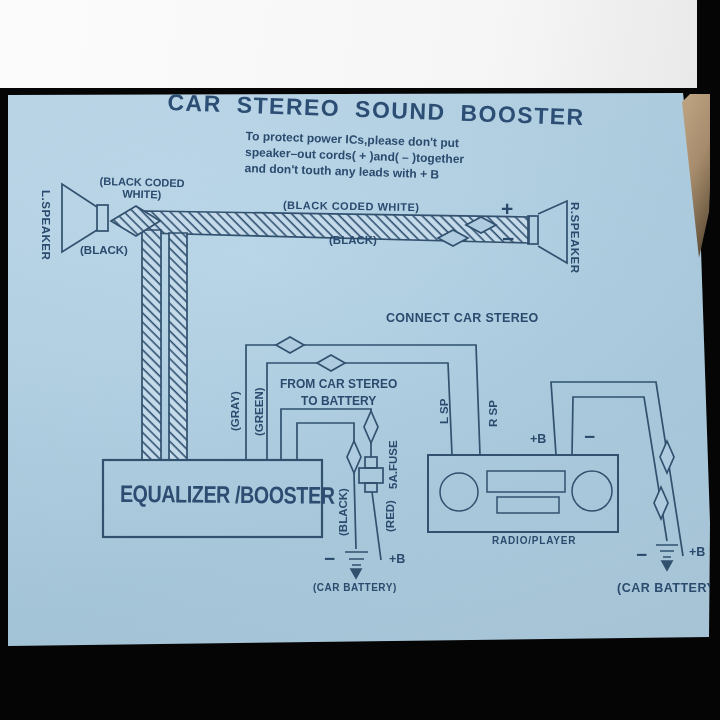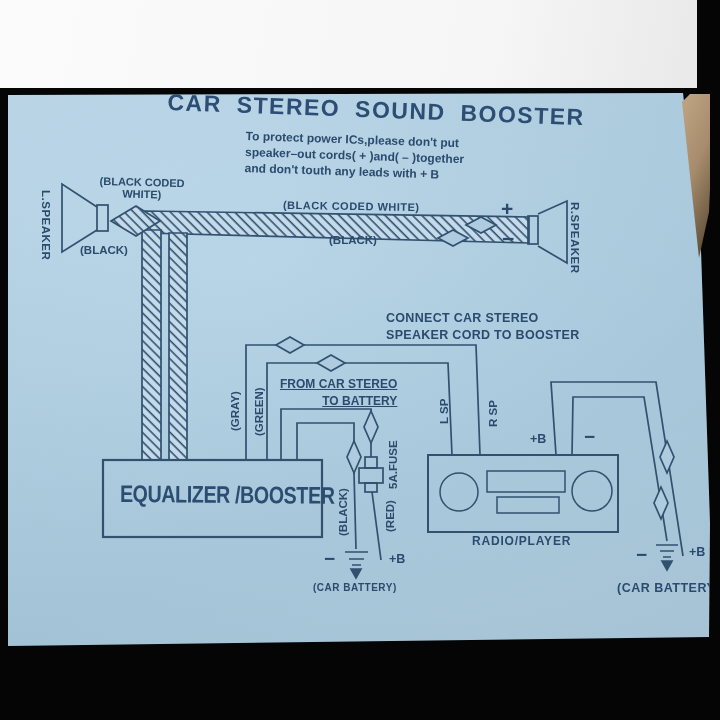--- a/index.html
+++ b/index.html
@@ -27,34 +27,34 @@
   #warning{left:246px;top:128px;font-size:12px;line-height:16px;transform:rotate(1.9deg);transform-origin:0 0;}
   #lbl-lspeaker{left:52px;top:190px;font-size:11.5px;letter-spacing:.5px;}
   #lbl-rspeaker{left:581px;top:202px;font-size:11.5px;letter-spacing:.5px;}
   #lbl-bcw-left{left:88px;top:176px;width:108px;font-size:11px;text-align:center;transform:rotate(1.5deg);white-space:normal;}
   #lbl-blk-left{left:80px;top:244px;font-size:11.5px;}
   #lbl-bcw-top{left:283px;top:200px;font-size:11px;letter-spacing:.5px;transform:rotate(1deg);}
   #lbl-blk-top{left:329px;top:234px;font-size:11.5px;}
   #sym-plus-top{left:501px;top:197px;font-size:21px;}
   #sym-minus-top{left:502px;top:227px;font-size:21px;}
   #lbl-connect{left:353px;top:310px;font-size:12.5px;line-height:17px;letter-spacing:.3px;margin-left:33px;}
-  #lbl-from{left:280px;top:376px;font-size:12px;line-height:17px;text-align:right;text-decoration:underline;}
+  #lbl-from{left:280px;top:376px;font-size:12px;line-height:17px;text-align:center;}
   #lbl-gray{left:229px;top:431px;font-size:11.5px;}
   #lbl-green{left:253px;top:436px;font-size:11.5px;}
   #lbl-lsp{left:438px;top:424px;font-size:11.5px;}
   #lbl-rsp{left:487px;top:427px;font-size:11.5px;}
   #lbl-blk2{left:337px;top:536px;font-size:11.5px;}
   #lbl-red{left:384px;top:532px;font-size:11.5px;}
   #lbl-fuse{left:387px;top:489px;font-size:11.5px;}
   #sym-minus-b1{left:324px;top:549px;font-size:19px;}
   #lbl-plusb-b1{left:389px;top:553px;font-size:12.5px;}
   #lbl-carbat1{left:313px;top:582px;font-size:10px;letter-spacing:.5px;}
   #lbl-plusb-radio{left:530px;top:433px;font-size:12.5px;}
   #sym-minus-radio{left:584px;top:427px;font-size:19px;}
-  #lbl-radio{left:472px;top:535px;font-size:12px;letter-spacing:.8px;}
+  #lbl-radio{left:492px;top:535px;font-size:10px;letter-spacing:.8px;}
   #sym-minus-b2{left:636px;top:545px;font-size:19px;}
   #lbl-plusb-b2{left:689px;top:546px;font-size:12.5px;}
   #lbl-carbat2{left:617px;top:582px;font-size:12.5px;letter-spacing:.5px;}
   #lbl-equalizer{left:120px;top:481px;font-size:24px;letter-spacing:-.5px;
       transform:scaleX(.82) rotate(.4deg);transform-origin:0 0;color:#2c4c71;}
 </style>
 </head>
 <body>
 
 <div id="stage">
@@ -163,21 +163,20 @@
   <div class="t" id="lbl-bcw-left">(BLACK CODED WHITE)</div>
   <div class="t" id="lbl-blk-left">(BLACK)</div>
 
   <div class="t" id="lbl-bcw-top">(BLACK CODED WHITE)</div>
   <div class="t" id="lbl-blk-top">(BLACK)</div>
   <div class="t" id="sym-plus-top">+</div>
   <div class="t" id="sym-minus-top">−</div>
 
   <div class="t" id="lbl-connect">
     <div>CONNECT CAR STEREO</div>
-    <div>SPEAKER CORD TO BOOSTER</div>
   </div>
 
   <div class="t" id="lbl-from">
     <div>FROM CAR STEREO</div>
     <div>TO BATTERY</div>
   </div>
 
   <div class="t vup" id="lbl-gray">(GRAY)</div>
   <div class="t vup" id="lbl-green">(GREEN)</div>
   <div class="t vup" id="lbl-lsp">L SP</div>

